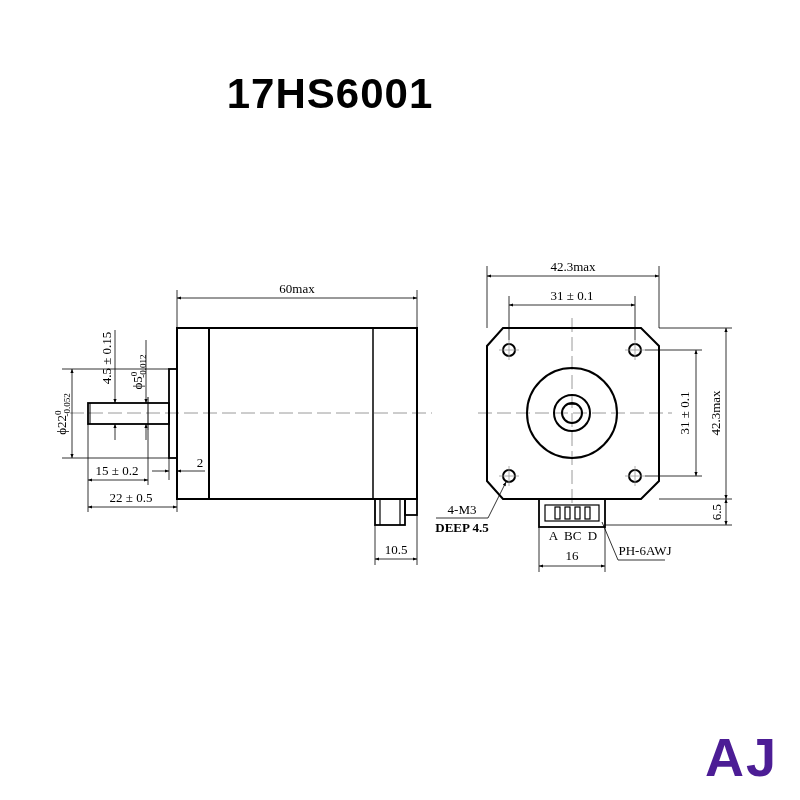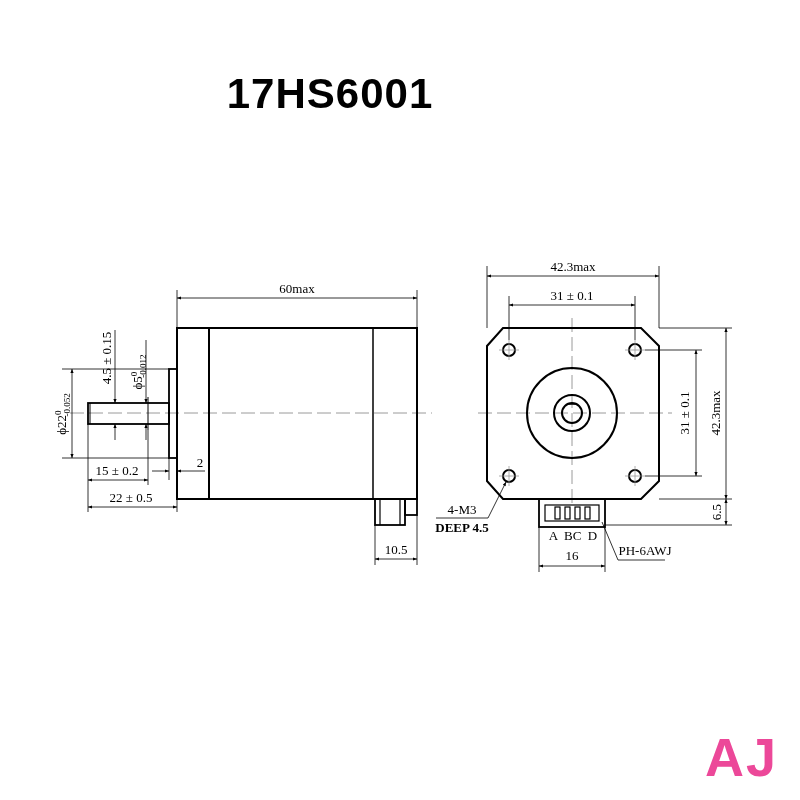--- a/index.html
+++ b/index.html
@@ -1,18 +1,18 @@
 <!DOCTYPE html>
 <html><head>
 <meta charset="utf-8">
 <style>
   html, body { margin:0; padding:0; background:#ffffff; }
   body { width:800px; height:800px; position:relative; overflow:hidden; font-family:"Liberation Sans", sans-serif; }
   .title { position:absolute; left:0; top:70px; width:660px; text-align:center; font-family:"Liberation Sans", sans-serif; font-weight:bold; font-size:42px; color:#000; letter-spacing:1px; }
-  .logo { position:absolute; right:22px; bottom:12px; font-family:"Liberation Sans", sans-serif; font-weight:bold; font-size:54px; color:#ec4899; letter-spacing:2px; }
+  .logo { position:absolute; right:22px; bottom:12px; font-family:"Liberation Sans", sans-serif; font-weight:bold; font-size:54px; color:#4c1d95; letter-spacing:2px; }
   svg.drawing { position:absolute; left:0; top:0; }
   .dim { font-family:"Liberation Serif", serif; font-size:13px; fill:#000; }
   .dim-bold { font-family:"Liberation Serif", serif; font-size:13px; font-weight:bold; fill:#000; }
 </style>
 </head>
 <body>
 
 <div class="title">17HS6001</div>
 
 <svg class="drawing" width="800" height="800" viewBox="0 0 800 800">

